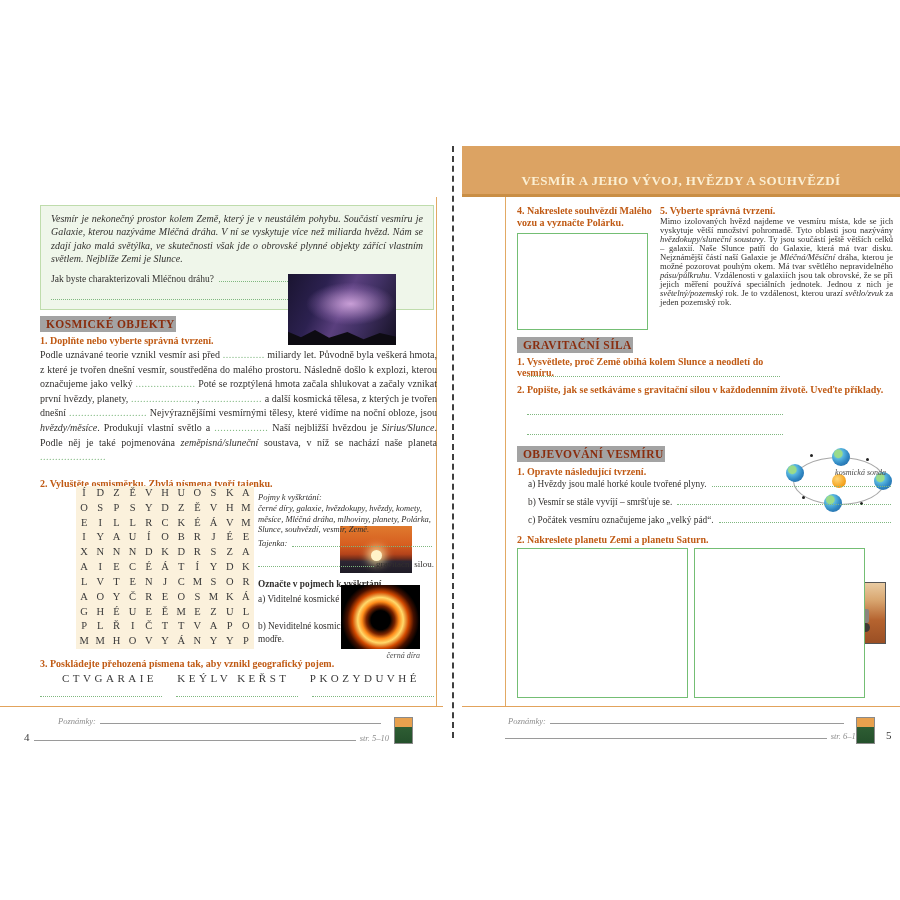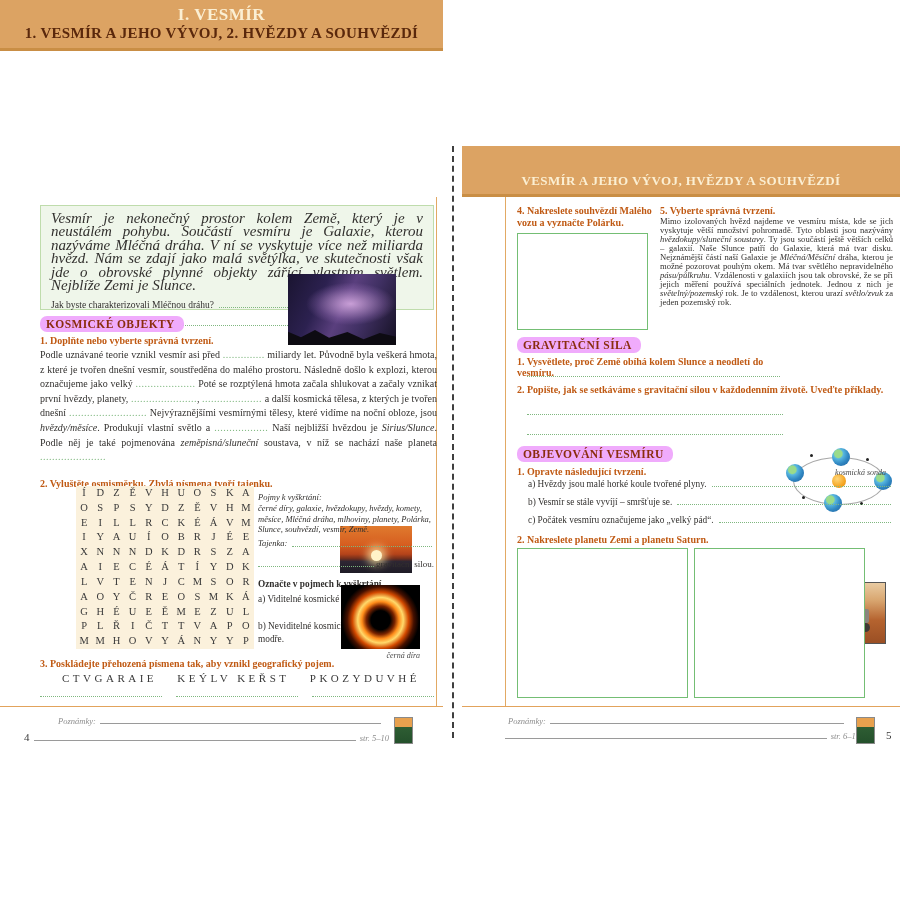--- a/index.html
+++ b/index.html
@@ -12,28 +12,28 @@
   .hdr-kicker{font-weight:bold;font-size:17px;color:#FBEFD3;text-align:center;letter-spacing:.5px;}
   .hdr-title{font-weight:bold;font-size:15px;color:#5A280C;text-align:center;letter-spacing:.3px;}
   .hdr-title-r{font-weight:bold;font-size:13px;color:#FBEFD3;text-align:left;letter-spacing:.4px;}
 
   .vline{border-left:1.5px solid #E2A964;}
   .spine{border-left:2px dashed #3f3f3f;}
   .footrule{border-top:1.5px solid #E2A35C;}
 
   
   .introbox{background:#EFF6EA;border:1px solid #BFDCAC;box-sizing:border-box;padding:6px 10px;}
-  .intro-par{font-style:italic;font-size:15px;line-height:13.4px;text-align:justify;}
+  .intro-par{font-style:italic;font-size:10px;line-height:13.4px;text-align:justify;}
   .qrow{display:flex;align-items:flex-end;font-size:9.5px;margin-top:7px;}
   .leader{flex:1;border-bottom:1.5px dotted #7fb77f;margin:0 2px 2px 5px;min-height:8px;}
   .leader-solo{border-bottom:1.5px dotted #7fb77f;}
 
   
-  .seclabel{display:inline-block;background:#f0abfc;color:#8A2D0E;font-weight:bold;
-            font-size:11.5px;padding:2px 9px 2px 6px;letter-spacing:.4px;border-radius:7px;}
+  .seclabel{display:inline-block;background:#a3a3a3;color:#8A2D0E;font-weight:bold;
+            font-size:11.5px;padding:2px 1px 2px 6px;letter-spacing:.4px;}
   .extitle{color:#C05A14;font-weight:bold;font-size:10px;}
   .body-just{font-size:10px;line-height:14.6px;text-align:justify;}
   .body-just-sm{font-size:8.6px;line-height:8.95px;text-align:justify;}
   .seg-i{font-style:italic;}
   .seg-d{color:#7fb77f;letter-spacing:.5px;}
 
   
   .ws{display:grid;grid-template-columns:repeat(11,1fr);background:#FBF1DC;
       font-size:10.5px;color:#3a3a3a;text-align:center;}
   .ws-cell{height:14.8px;line-height:14.8px;}
@@ -77,24 +77,20 @@
   .rover .head{position:absolute;left:32px;top:4px;width:14px;height:4px;background:#6b645e;}
   .rover .bodyb{position:absolute;left:16px;top:26px;width:52px;height:14px;background:#8b847d;border-radius:2px;}
   .rover .w1,.rover .w2,.rover .w3{position:absolute;top:40px;width:9px;height:9px;border-radius:50%;background:#3e3a36;}
   .rover .w1{left:14px;} .rover .w2{left:38px;} .rover .w3{left:60px;}
 </style>
 </head>
 <body>
 
 <div class="canvas">
 
-  <div class="abs hdr" style="left:0;top:146;width:443px;height:51px;padding-top:5px;">
-    <div class="hdr-kicker">I. VESMÍR</div>
-    <div class="hdr-title">1. VESMÍR A JEHO VÝVOJ, 2. HVĚZDY A SOUHVĚZDÍ</div>
-  </div>
 
   <div class="abs vline" style="left:436px;top:197px;height:510px;"></div>
 
   <div class="abs introbox" style="left:40px;top:205px;width:394px;height:105px;">
     <div class="intro-par">Vesmír je nekonečný prostor kolem Země, který je v neustálém pohybu. Součástí vesmíru je Galaxie, kterou nazýváme Mléčná dráha. V ní se vyskytuje více než miliarda hvězd. Nám se zdají jako malá světýlka, ve skutečnosti však jde o obrovské plynné objekty zářící vlastním světlem. Nejblíže Zemi je Slunce.</div>
     <div class="qrow" style="width:255px;">
       <span>Jak byste charakterizovali Mléčnou dráhu?</span>
       <span class="leader"></span>
     </div>
     <div class="qrow" style="width:245px;">

